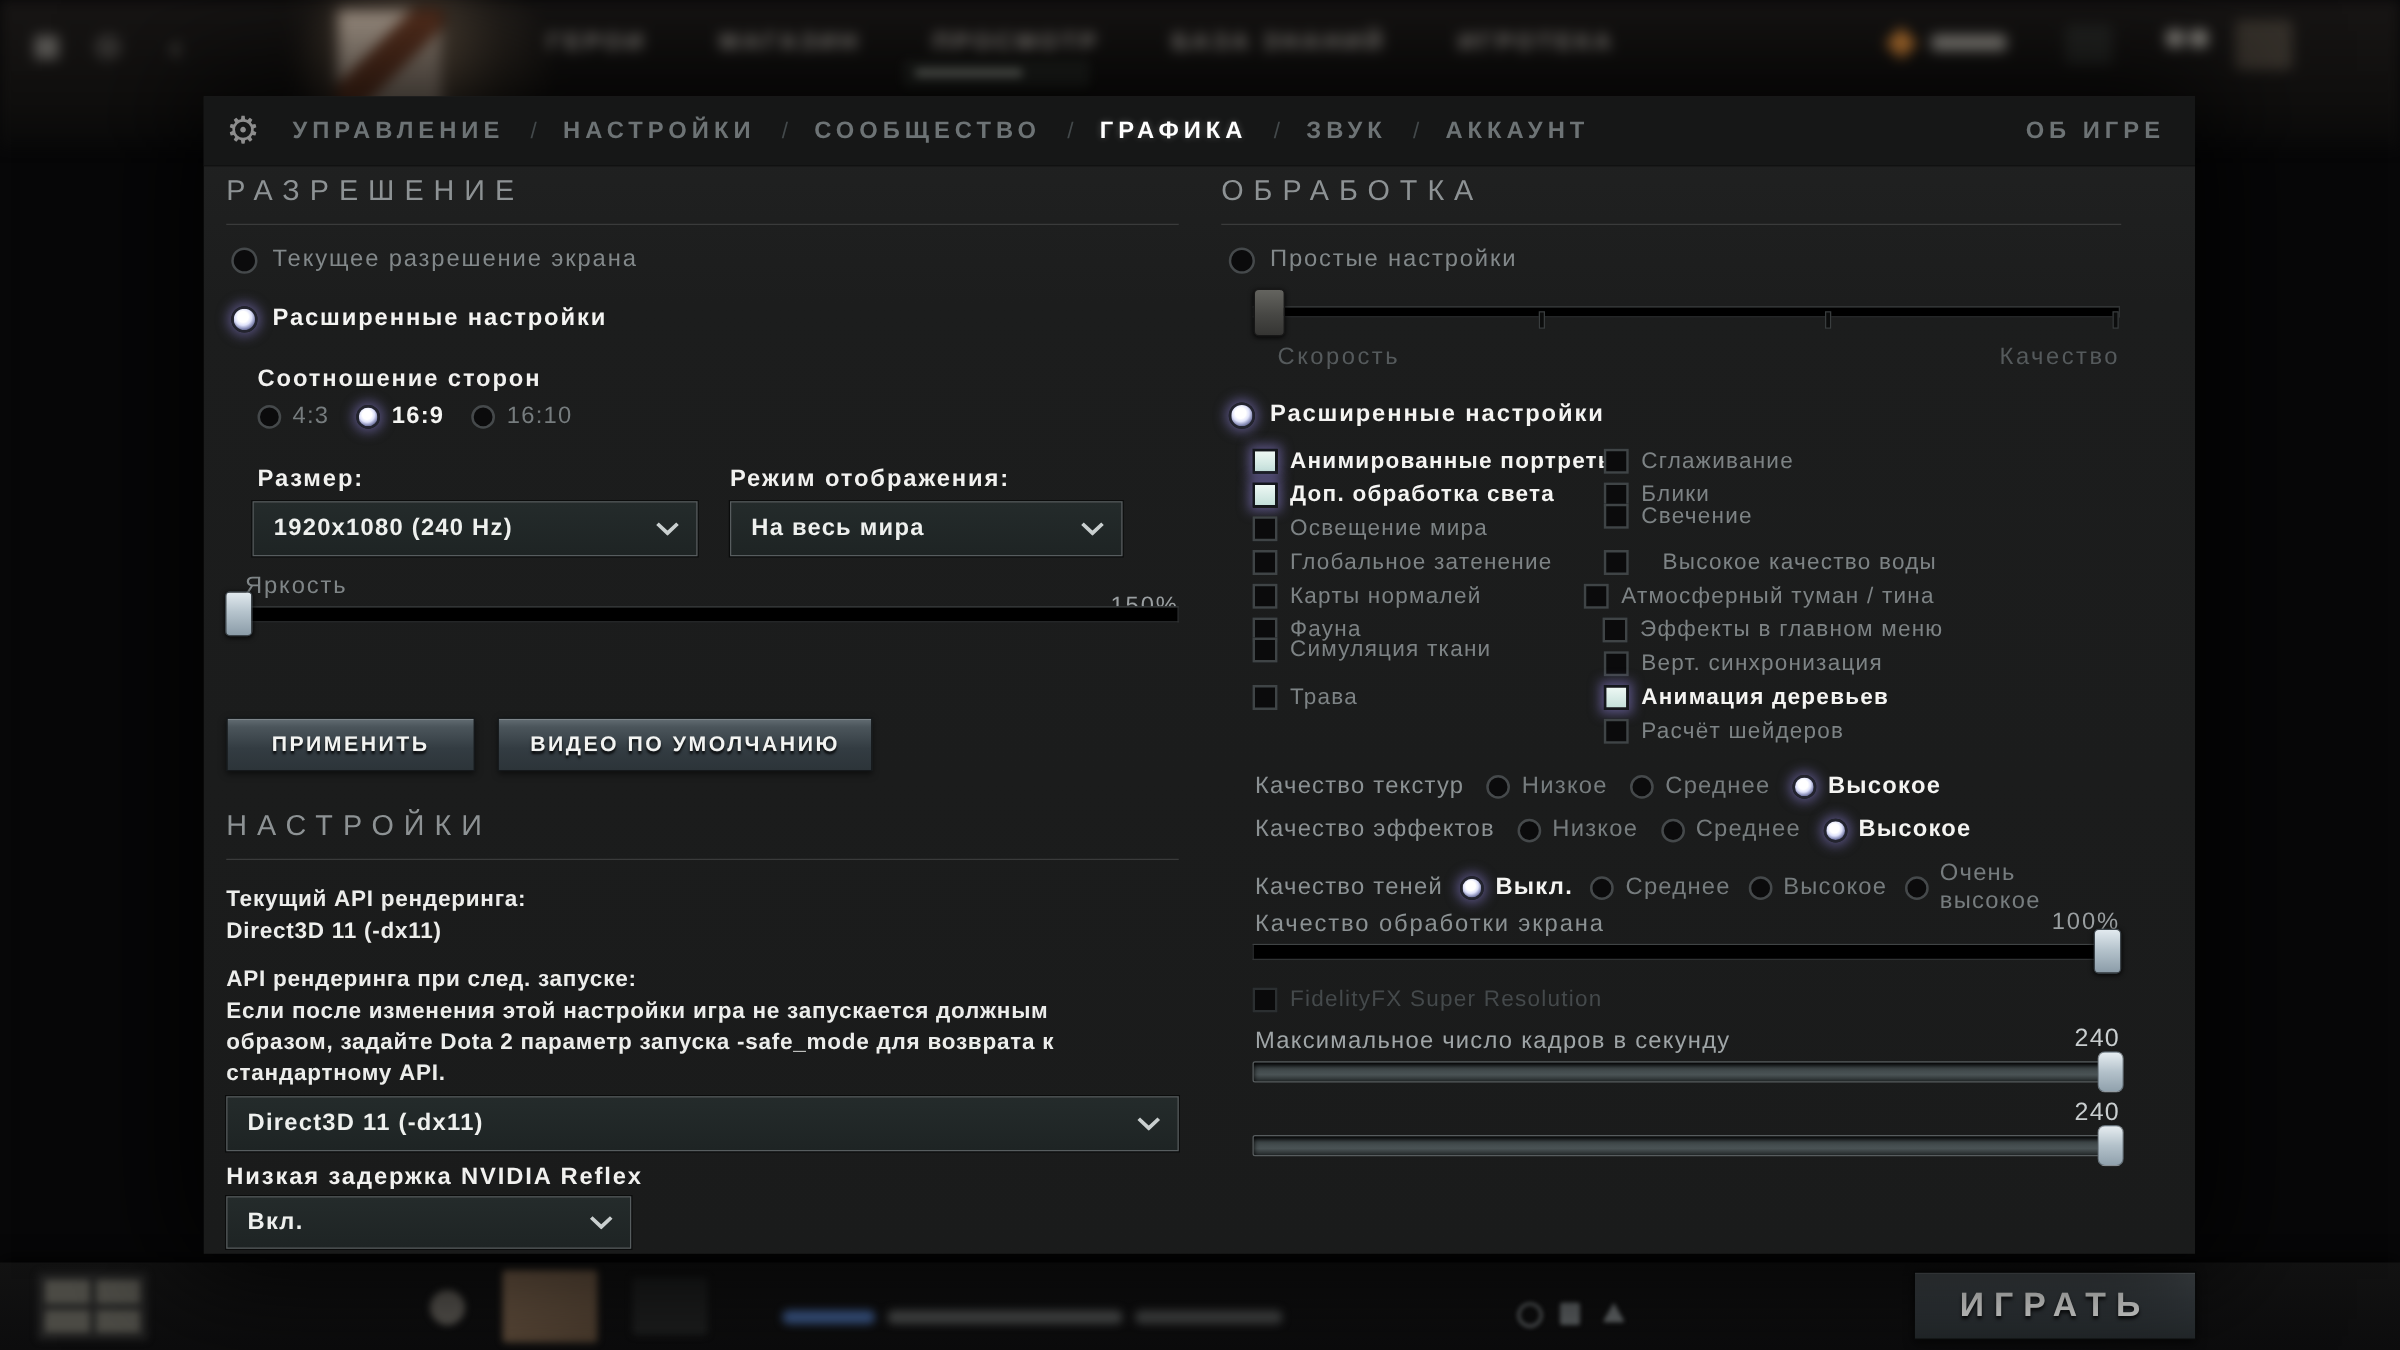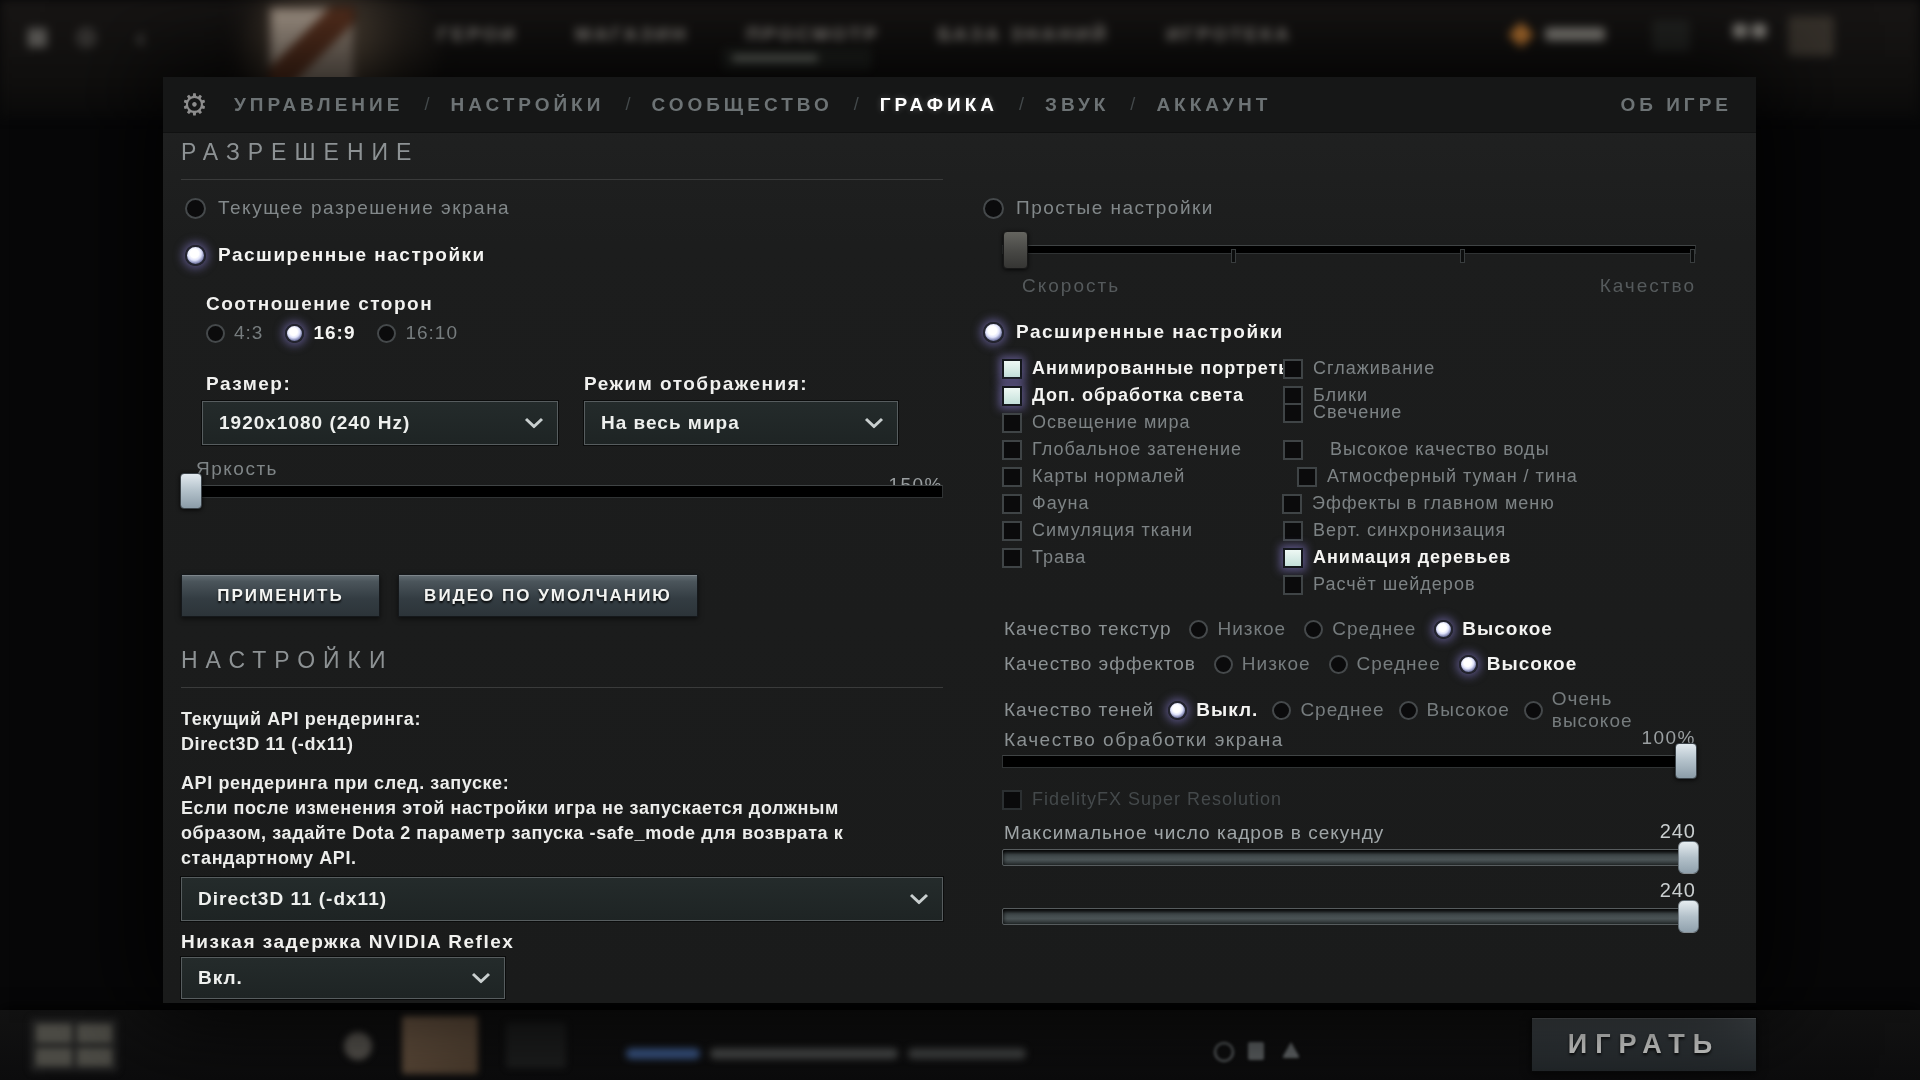--- a/index.html
+++ b/index.html
@@ -314,20 +314,21 @@
     <span class="sublabel" style="top:854px; left:0;">Низкая задержка NVIDIA Reflex</span>
     <div class="dd" style="top:880px; left:0; width:324px; height:42px;">
       <span>Вкл.</span>
       <svg width="20" height="11" viewBox="0 0 20 11">
           <polyline points="2,1.5 10,9 18,1.5" fill="none" stroke="#c9cfcf" stroke-width="3"></polyline>
         </svg>
     </div>
   </div>
 
   <div class="col col-right">
+    <h2 class="sec-title" style="top:62px;">ОБРАБОТКА</h2>
 
     <div class="rrow" style="top:120px; left:6px;">
       <span class="radio"></span>
       <span class="rlabel">Простые настройки</span>
     </div>
 
     <div class="sl" style="top:168px; left:25px; width:694px; height:9px;">
       <span class="tick" style="left:33%;"></span>
       <span class="tick" style="left:66%;"></span>
       <span class="tick" style="right:0;"></span>
@@ -358,21 +359,21 @@
         <span class="cbl">Глобальное затенение</span>
     </div>
     <div class="cbrow" style="top:389px; left:25px;">
       <span class="cb"></span>
         <span class="cbl">Карты нормалей</span>
     </div>
     <div class="cbrow" style="top:416px; left:25px;">
       <span class="cb"></span>
         <span class="cbl">Фауна</span>
     </div>
-    <div class="cbrow" style="top:443px; left:25px;">
+    <div class="cbrow" style="top:432px; left:25px;">
       <span class="cb"></span>
         <span class="cbl">Симуляция ткани</span>
     </div>
     <div class="cbrow" style="top:470px; left:25px;">
       <span class="cb"></span>
         <span class="cbl">Трава</span>
     </div>
 
     <div class="cbrow" style="top:281px; left:306px;">
       <span class="cb"></span>
@@ -383,21 +384,21 @@
         <span class="cbl">Блики</span>
     </div>
     <div class="cbrow" style="top:325px; left:306px;">
       <span class="cb"></span>
         <span class="cbl">Свечение</span>
     </div>
     <div class="cbrow" style="top:362px; left:306px;gap:27px;">
       <span class="cb"></span>
         <span class="cbl">Высокое качество воды</span>
     </div>
-    <div class="cbrow" style="top:389px; left:320px;">
+    <div class="cbrow" style="top:389px; left:290px;">
       <span class="cb"></span>
         <span class="cbl">Атмосферный туман / тина</span>
     </div>
     <div class="cbrow" style="top:416px; left:305px;">
       <span class="cb"></span>
         <span class="cbl">Эффекты в главном меню</span>
     </div>
     <div class="cbrow" style="top:443px; left:306px;">
       <span class="cb"></span>
         <span class="cbl">Верт. синхронизация</span>

